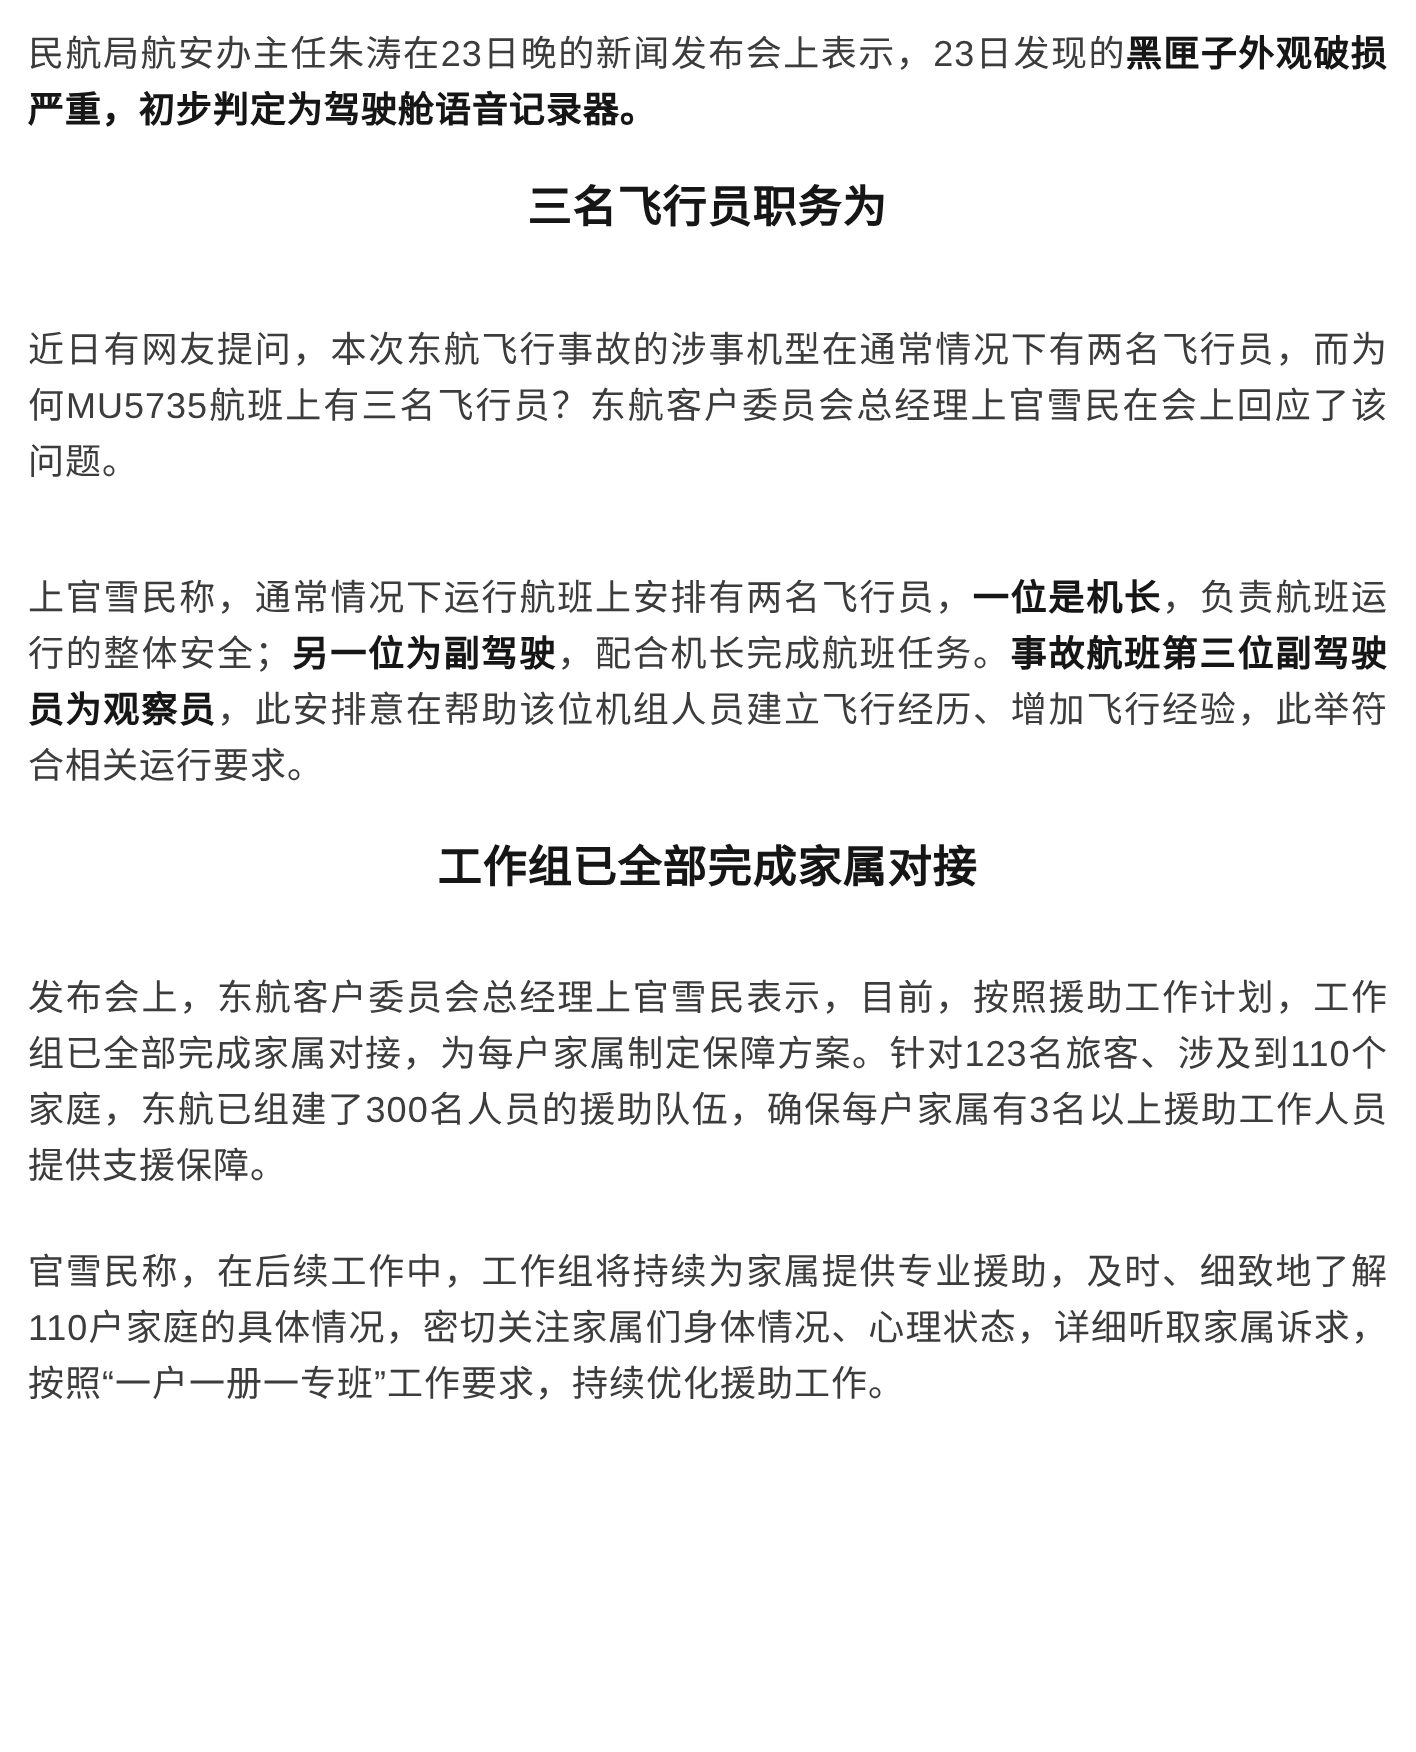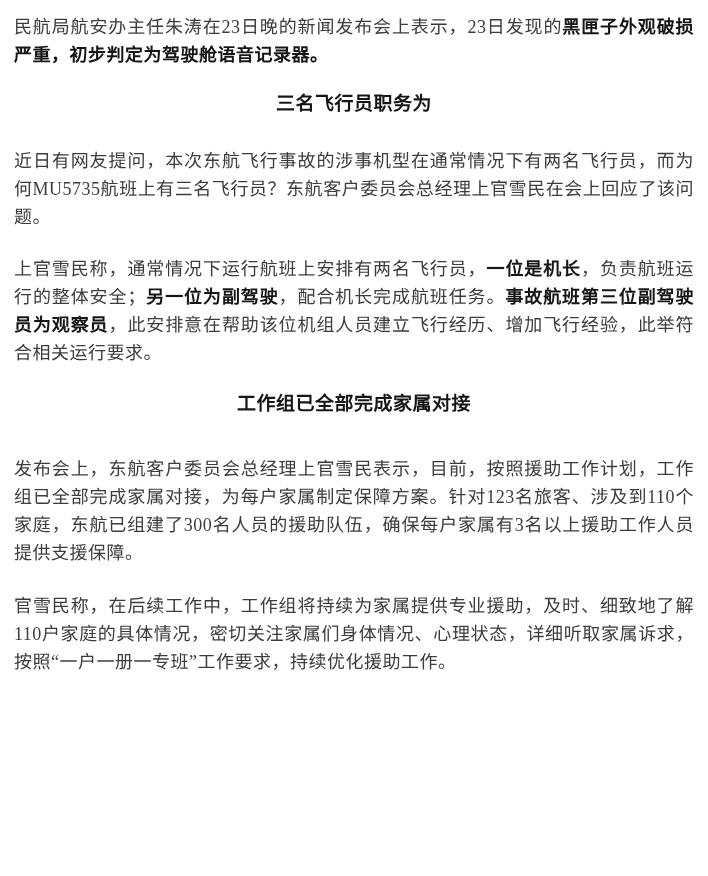--- a/index.html
+++ b/index.html
@@ -17,36 +17,36 @@
     font-family:"Liberation Sans","DejaVu Sans",sans-serif;
   }
   .article{
     padding:13px 14px 0 14px;
     color:var(--text);
     font-size:18px;
     line-height:28px;
     text-align:justify;
     letter-spacing:0.5px;
   }
-  .para{margin:25px 0 0 0;font-family:Liberation Serif, serif;}
+  .para{margin:25px 0 0 0;}
   .para:first-child{margin-top:0;}
   .para b{color:var(--strong);font-weight:700;}
   .heading{
     margin:18px;
     text-align:center;
-    font-size:19px;
+    font-size:22px;
     line-height:30px;
     font-weight:700;
     color:var(--strong);
     letter-spacing:0.5px;
   }
   
   .m-h1{margin-top:20px;}
-  .m-p3{margin-top:28px;}
-  .m-p4{margin-top:24px;}
+  .m-p3{margin-top:42px;}
+  .m-p4{margin-top:40px;}
   .m-h2{margin-top:22px;}
   .m-p5{margin-top:36px;}
   .m-p6{margin-top:25px;}
 </style>
 </head>
 <body>
 
 <div class="article">
   <p class="para"><span>民航局航安办主任朱涛在23日晚的新闻发布会上表示，23日发现的</span><b>黑匣子外观破损严重，初步判定为驾驶舱语音记录器。</b></p>
 

